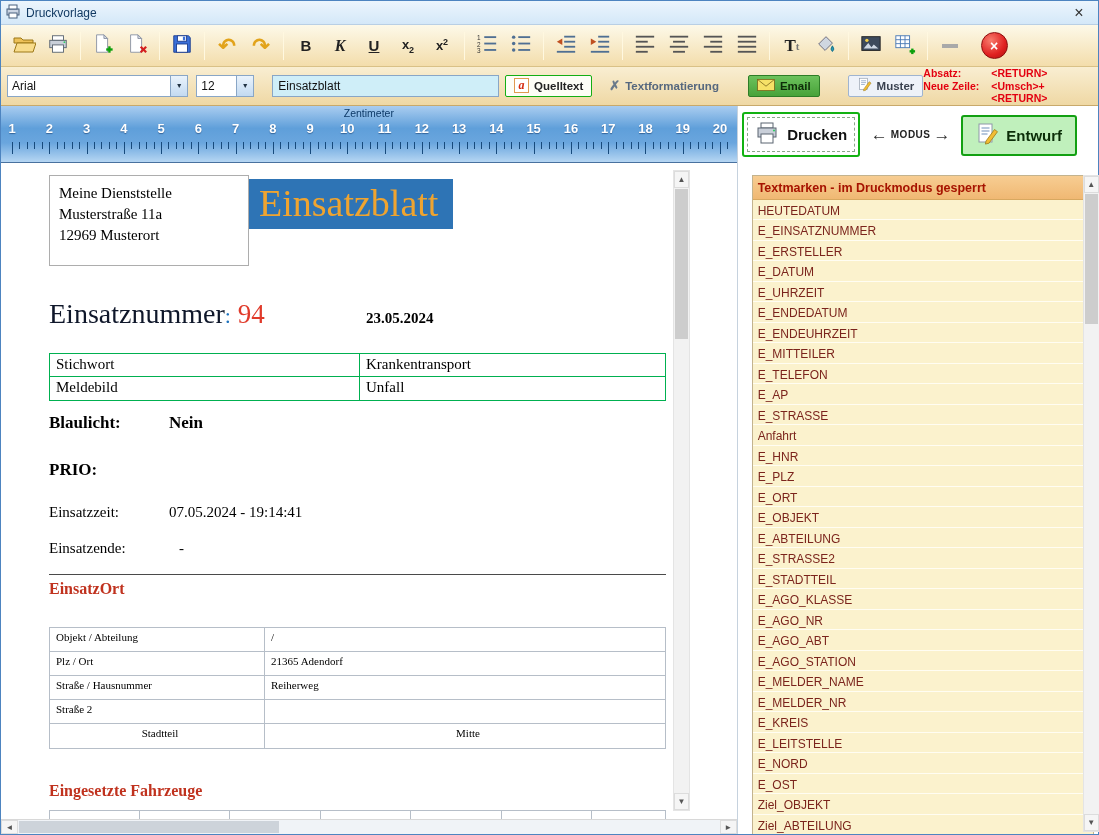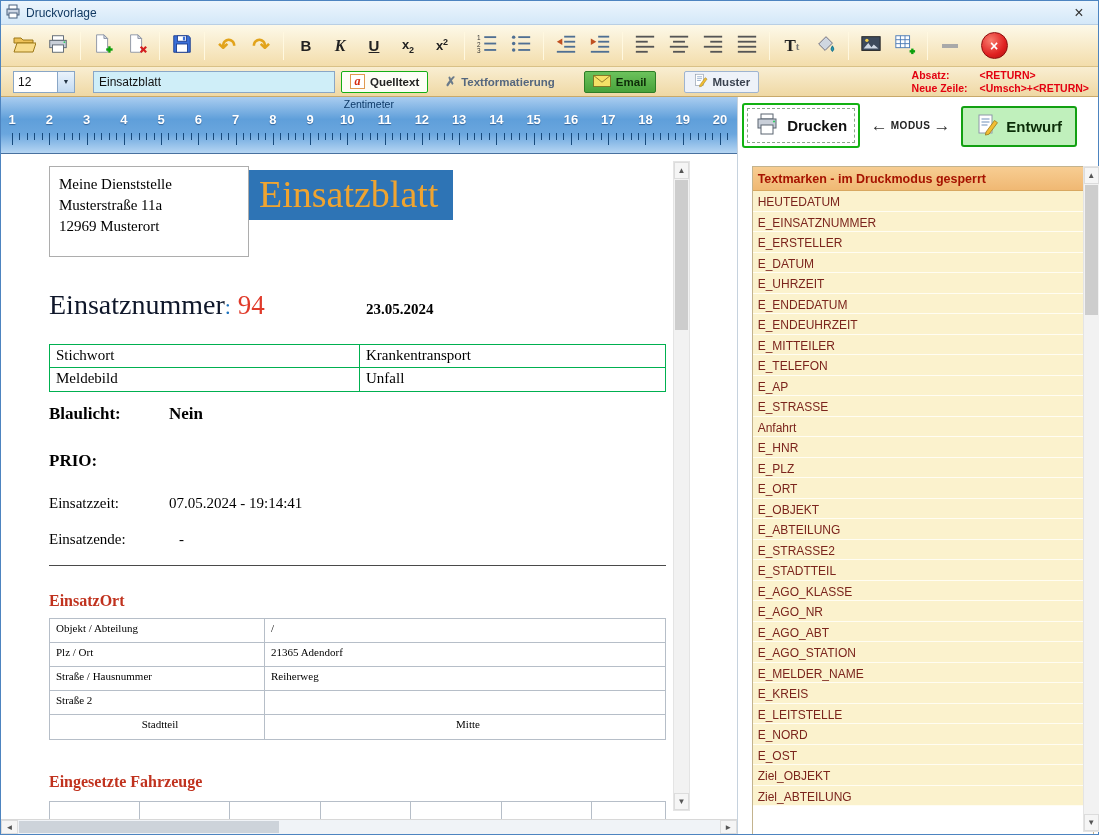--- a/index.html
+++ b/index.html
@@ -75,21 +75,21 @@
 .gtable .trow:last-child .tcell{border-bottom:none;}
 .doc-line{position:absolute;left:48px;font-size:15px;}
 .doc-line .val{position:absolute;left:120px;top:0;white-space:nowrap;}
 .bl-line{top:250px;font-size:17px;font-weight:bold;}
 .prio-line{top:297px;font-size:17px;font-weight:bold;}
 .zeit-line{top:341px;}
 .ende-line{top:377px;}
 .ende-line .val{left:130px;}
 .hr1{position:absolute;left:48px;top:411px;width:617px;border-top:1px solid #4a4a4a;}
 .red-heading{position:absolute;left:48px;color:#c0321e;font-weight:bold;font-size:16px;}
-.ort-heading{top:438px;text-align:center;}
+.ort-heading{top:417px;text-align:center;}
 .fz-heading{top:619px;}
 .otable{position:absolute;left:48px;top:464px;border:1px solid #b6bec8;}
 .otable .tcell{border-right:1px solid #b6bec8;border-bottom:1px solid #b6bec8;height:24px;padding:3px 0 0 6px;font-size:11px;}
 .otable .tcell:last-child{border-right:none;}
 .otable .trow:last-child .tcell{border-bottom:none;text-align:center;}
 .ptable{position:absolute;left:48px;top:647px;border:1px solid #b6bec8;border-bottom:none;}
 .ptable .tcell{height:21px;border-right:1px solid #b6bec8;}
 .ptable .tcell:last-child{border-right:none;}
 
 
@@ -328,20 +328,24 @@
     <span class="tsep"></span>
     <button class="tbtn">
         <span class="hline-icon"></span>
       </button>
     <button class="tbtn close-wrap">
         <span class="redx">×</span>
       </button>
   </div>
 
   <div class="formatbar">
+    <div class="combo combo-font">
+      <span class="ctext">Arial</span>
+      <span class="carrow">▼</span>
+    </div>
     <div class="combo combo-size">
       <span class="ctext">12</span>
       <span class="carrow">▼</span>
     </div>
     <input class="tpl-input" value="Einsatzblatt" style="">
     <button class="fbtn btn-quelltext">
       <span class="q-icon">a</span>
       <span>Quelltext</span>
     </button>
     <button class="fbtn btn-textformat">
@@ -639,20 +643,21 @@
               <div class="tm-row">E_ORT</div>
               <div class="tm-row">E_OBJEKT</div>
               <div class="tm-row">E_ABTEILUNG</div>
               <div class="tm-row">E_STRASSE2</div>
               <div class="tm-row">E_STADTTEIL</div>
               <div class="tm-row">E_AGO_KLASSE</div>
               <div class="tm-row">E_AGO_NR</div>
               <div class="tm-row">E_AGO_ABT</div>
               <div class="tm-row">E_AGO_STATION</div>
               <div class="tm-row">E_MELDER_NAME</div>
+              <div class="tm-row">E_MELDER_NR</div>
               <div class="tm-row">E_KREIS</div>
               <div class="tm-row">E_LEITSTELLE</div>
               <div class="tm-row">E_NORD</div>
               <div class="tm-row">E_OST</div>
               <div class="tm-row">Ziel_OBJEKT</div>
               <div class="tm-row">Ziel_ABTEILUNG</div>
             </div>
         </div>
         <div class="tm-sb">
           <div class="sb-btn">▲</div>

